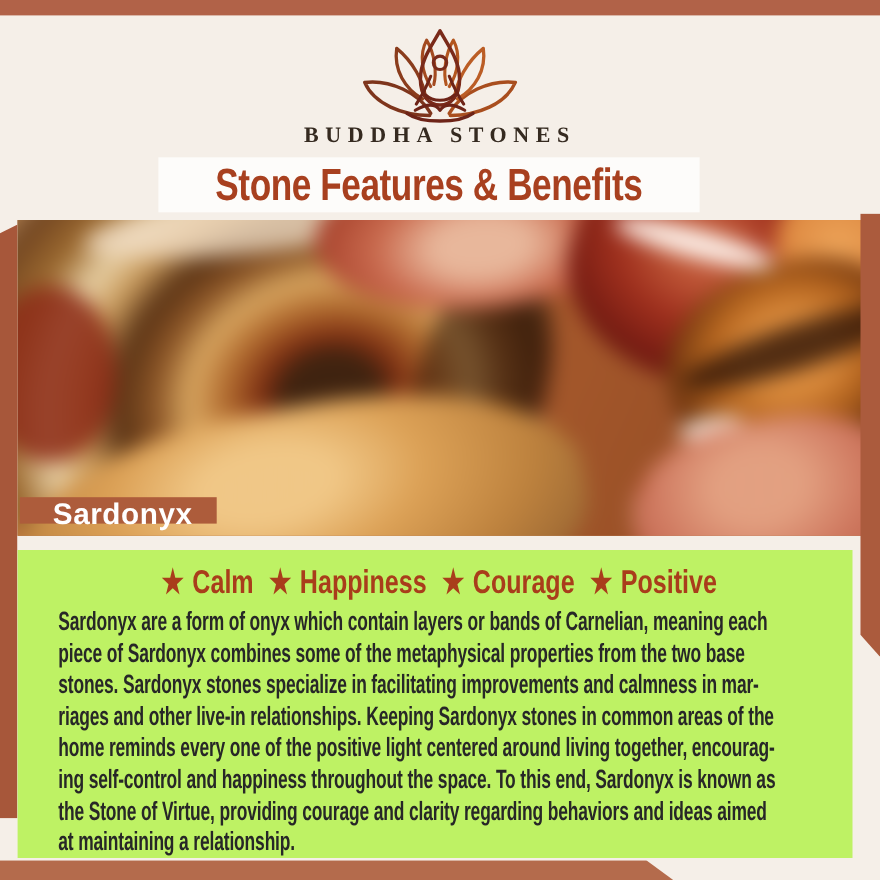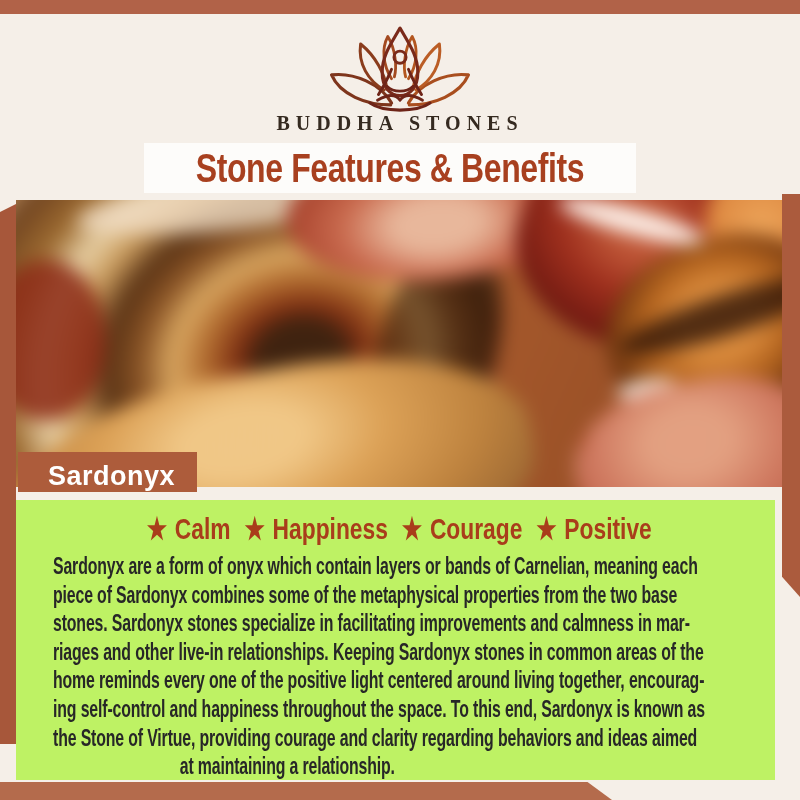--- a/index.html
+++ b/index.html
@@ -50,30 +50,30 @@
     background:repeating-linear-gradient(35deg, rgba(255,245,228,0) 0 10px, rgba(255,245,228,.5) 10px 12px),
       radial-gradient(ellipse at 45% 30%, #efc37e 0 15%, #d99a4a 35%, #b8782f 60%, #8a5420 85%);}
 
   
   .left-strip{position:absolute;left:0;top:204px;width:16px;height:540px;background:#a7573a;
     clip-path:polygon(0 8px,100% 0,100% 100%,0 100%);}
   .right-strip{position:absolute;left:782px;top:194px;width:18px;height:403px;background:#ab5b3d;
     clip-path:polygon(0 0,100% 0,100% 100%,0 95%);}
 
   
-  .stone-label{position:absolute;left:18px;top:452px;width:179px;height:40px;background:#ad5c3b;
-    display:flex;align-items:flex-end;}
+  .stone-label{position:absolute;left:18px;top:452px;width:179px;height:24px;background:#ad5c3b;
+    display:flex;align-items:flex-start;}
   .stone-label span{padding-left:30px;color:#fff;font-weight:700;font-size:27px;letter-spacing:.5px;}
 
   
   .content-panel{position:absolute;left:16px;top:500px;width:759px;height:280px;background:#bef264;}
   .benefits-row{position:absolute;left:0;top:11px;width:759px;text-align:center;white-space:nowrap;
     color:#a93d1b;font-weight:700;font-size:30px;transform:scaleX(.76);transform-origin:50% 50%;}
   .benefits-row .star{margin:0 10px;}
-  .body-text{position:absolute;left:37px;top:52px;width:710px;color:#272727;text-align:center;}
+  .body-text{position:absolute;left:37px;top:52px;width:710px;color:#272727;}
   .body-line{display:block;white-space:nowrap;font-weight:700;font-size:24px;line-height:28.6px;
     letter-spacing:-.2px;transform:scaleX(.66);transform-origin:0 50%;}
 
   
   .bottom-band{position:absolute;left:0;top:782px;width:612px;height:18px;background:#b46b4c;
     clip-path:polygon(0 0,96% 0,100% 100%,0 100%);}
 </style>
 </head>
 <body>
 

